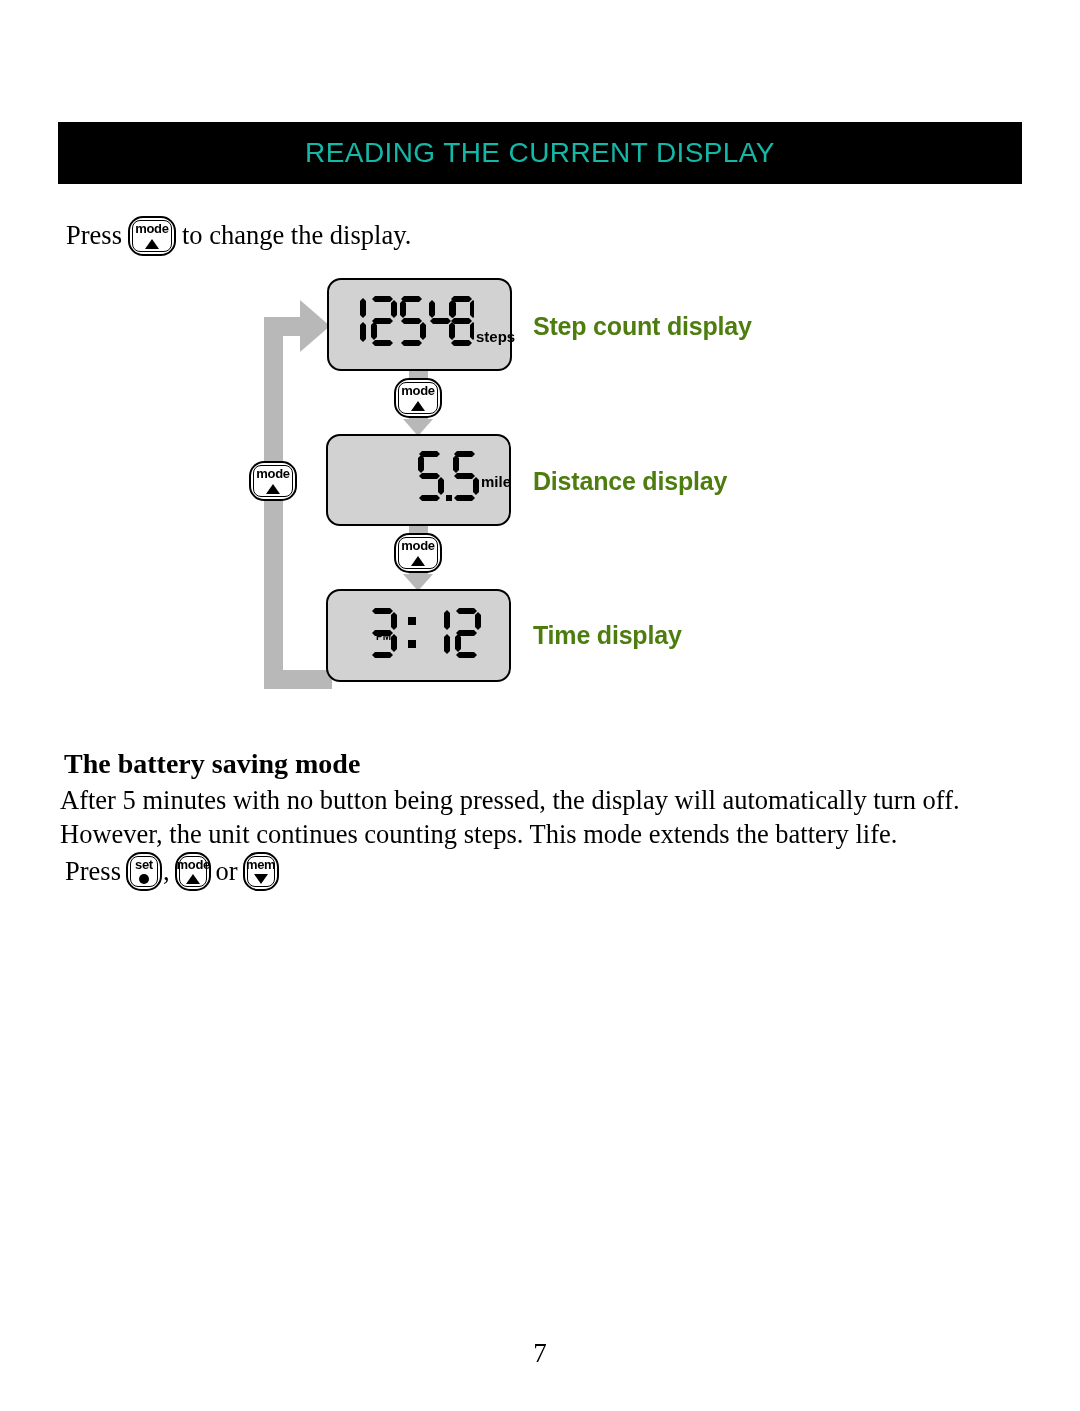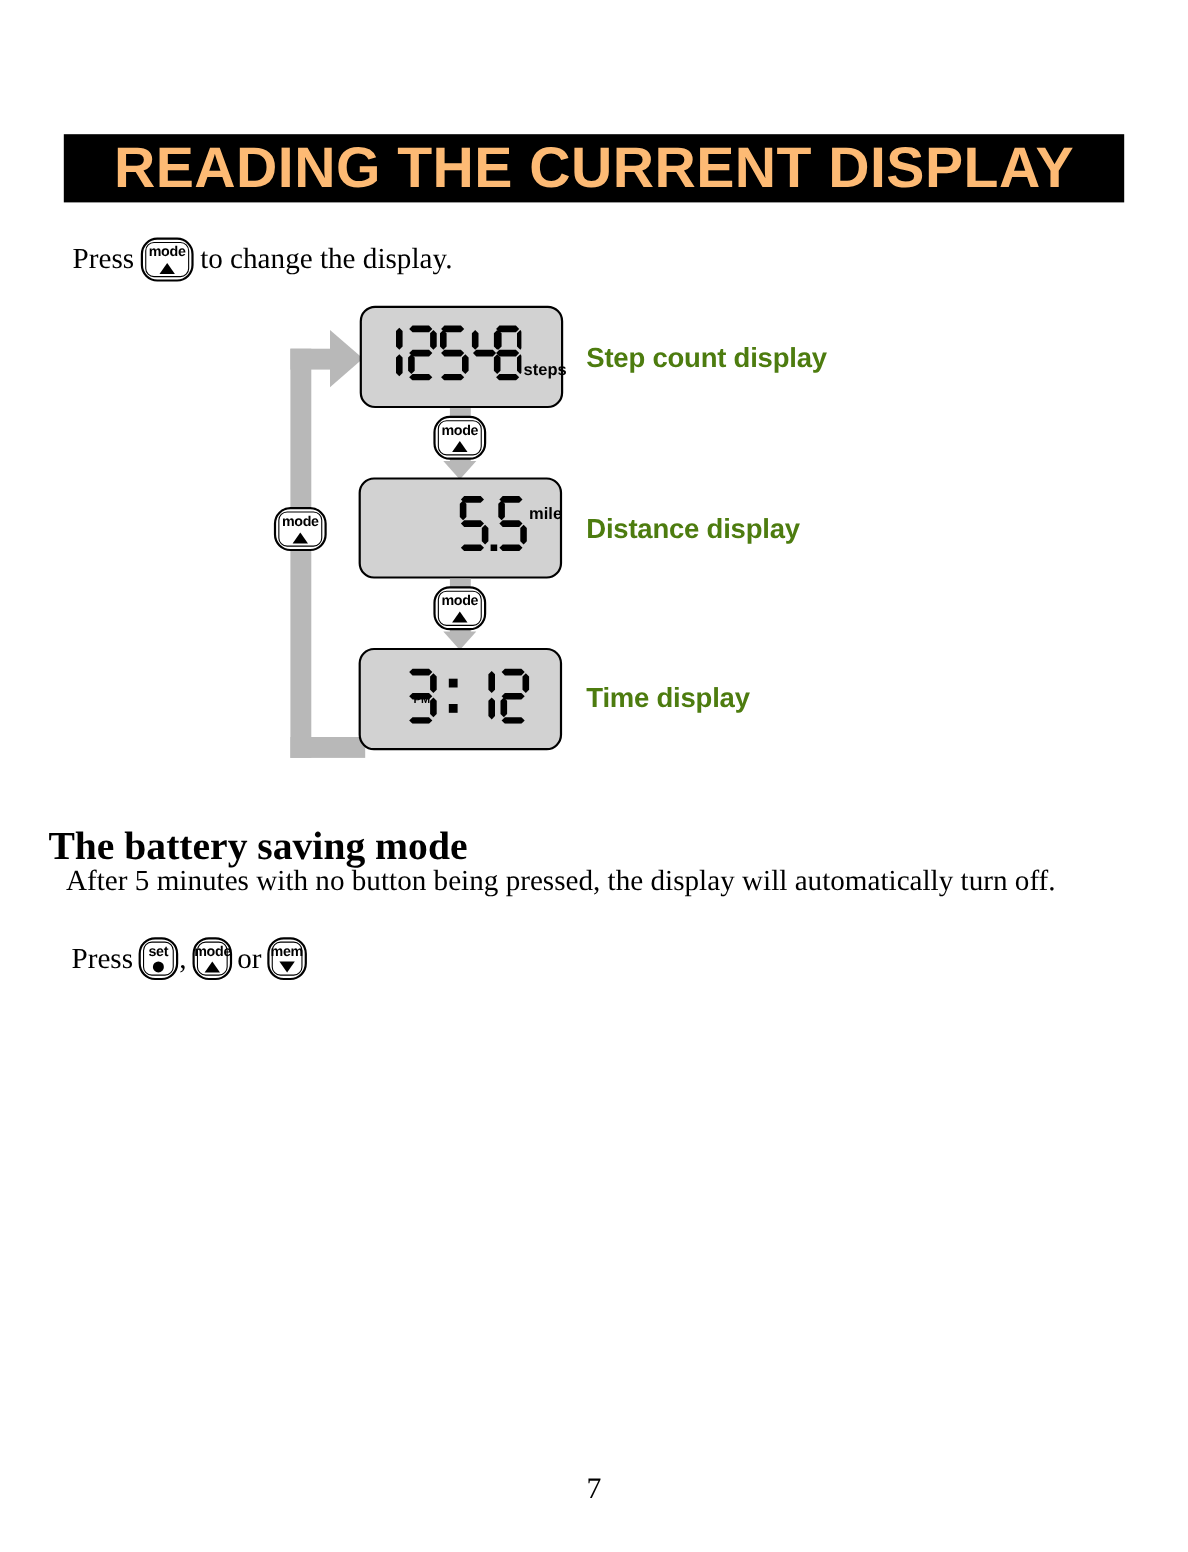--- a/index.html
+++ b/index.html
@@ -30,24 +30,24 @@
     top: 122px;
     width: 964px;
     height: 62px;
     background: #000000;
     display: flex;
     align-items: center;
     justify-content: center;
   }
   .header-title {
     font-family: "Liberation Sans", sans-serif;
-    font-weight: bold;
-    font-size: 52px;
+    font-weight: normal;
+    font-size: 28px;
     letter-spacing: 0.4px;
-    color: #fdba74;
+    color: #14b8a6;
     white-space: nowrap;
   }
 
   
   .para {
     position: absolute;
     font-family: "Liberation Serif", serif;
     font-size: 26.5px;
     line-height: 1.28;
     color: #000000;
@@ -57,25 +57,25 @@
     left: 60px;
     top: 216px;
     display: flex;
     align-items: center;
     gap: 0px;
   }
   .intro-line .txt { margin: 0 6px; }
 
   .section-heading {
     position: absolute;
-    left: 44px;
+    left: 64px;
     top: 748px;
     font-family: "Liberation Serif", serif;
     font-weight: bold;
-    font-size: 36px;
+    font-size: 28px;
     white-space: nowrap;
   }
   .body-line-1 { left: 60px; top: 784px; }
   .body-line-2 { left: 60px; top: 818px; }
 
   .press-line {
     left: 60px;
     top: 852px;
     display: flex;
     align-items: center;
@@ -339,21 +339,21 @@
 
             <g transform="translate(35,0)">
               <polygon points="5,2 20,2 23,5 20,8 5,8 2,5"></polygon>
               <polygon points="4,6 7,9 7,21 4,24 1,21 1,9"></polygon>
               <polygon points="5,24 20,24 23,27 20,30 5,30 2,27"></polygon>
               <polygon points="24,28 27,31 27,43 24,46 21,43 21,31"></polygon>
               <polygon points="5,46 20,46 23,49 20,52 5,52 2,49"></polygon>
             </g>
           </g>
         </svg>
-        <span class="unit-lbl" style="margin-left:2px; margin-bottom:26px;">mile</span>
+        <span class="unit-lbl" style="margin-left:2px; margin-bottom:12px;">mile</span>
       </div>
     </div>
     <div class="caption cap-dist">Distance display</div>
 
     <div class="gline" style="left:409px; top:271px; width:19px; height:20px;"></div>
     <div class="btn-on-flow" style="left:394px; top:278px;">
       <span class="devbtn">
         <span class="blabel">mode</span>
         <span class="bglyph">
             <span class="tri-up"></span>
@@ -396,20 +396,21 @@
         </svg>
       </div>
     </div>
     <div class="caption cap-time">Time display</div>
 
   </div>
 
   <div class="section-heading">The battery saving mode</div>
 
   <div class="para body-line-1">After 5 minutes with no button being pressed, the display will automatically turn off.</div>
+  <div class="para body-line-2">However, the unit continues counting steps. This mode extends the battery life.</div>
 
   <div class="para press-line">
     <span class="txt">Press</span>
     <span class="devbtn small">
       <span class="blabel">set</span>
       <span class="bglyph">
           <span class="dot-glyph"></span>
         </span>
     </span>
     <span class="txt" style="margin-left:1px;">,</span>

